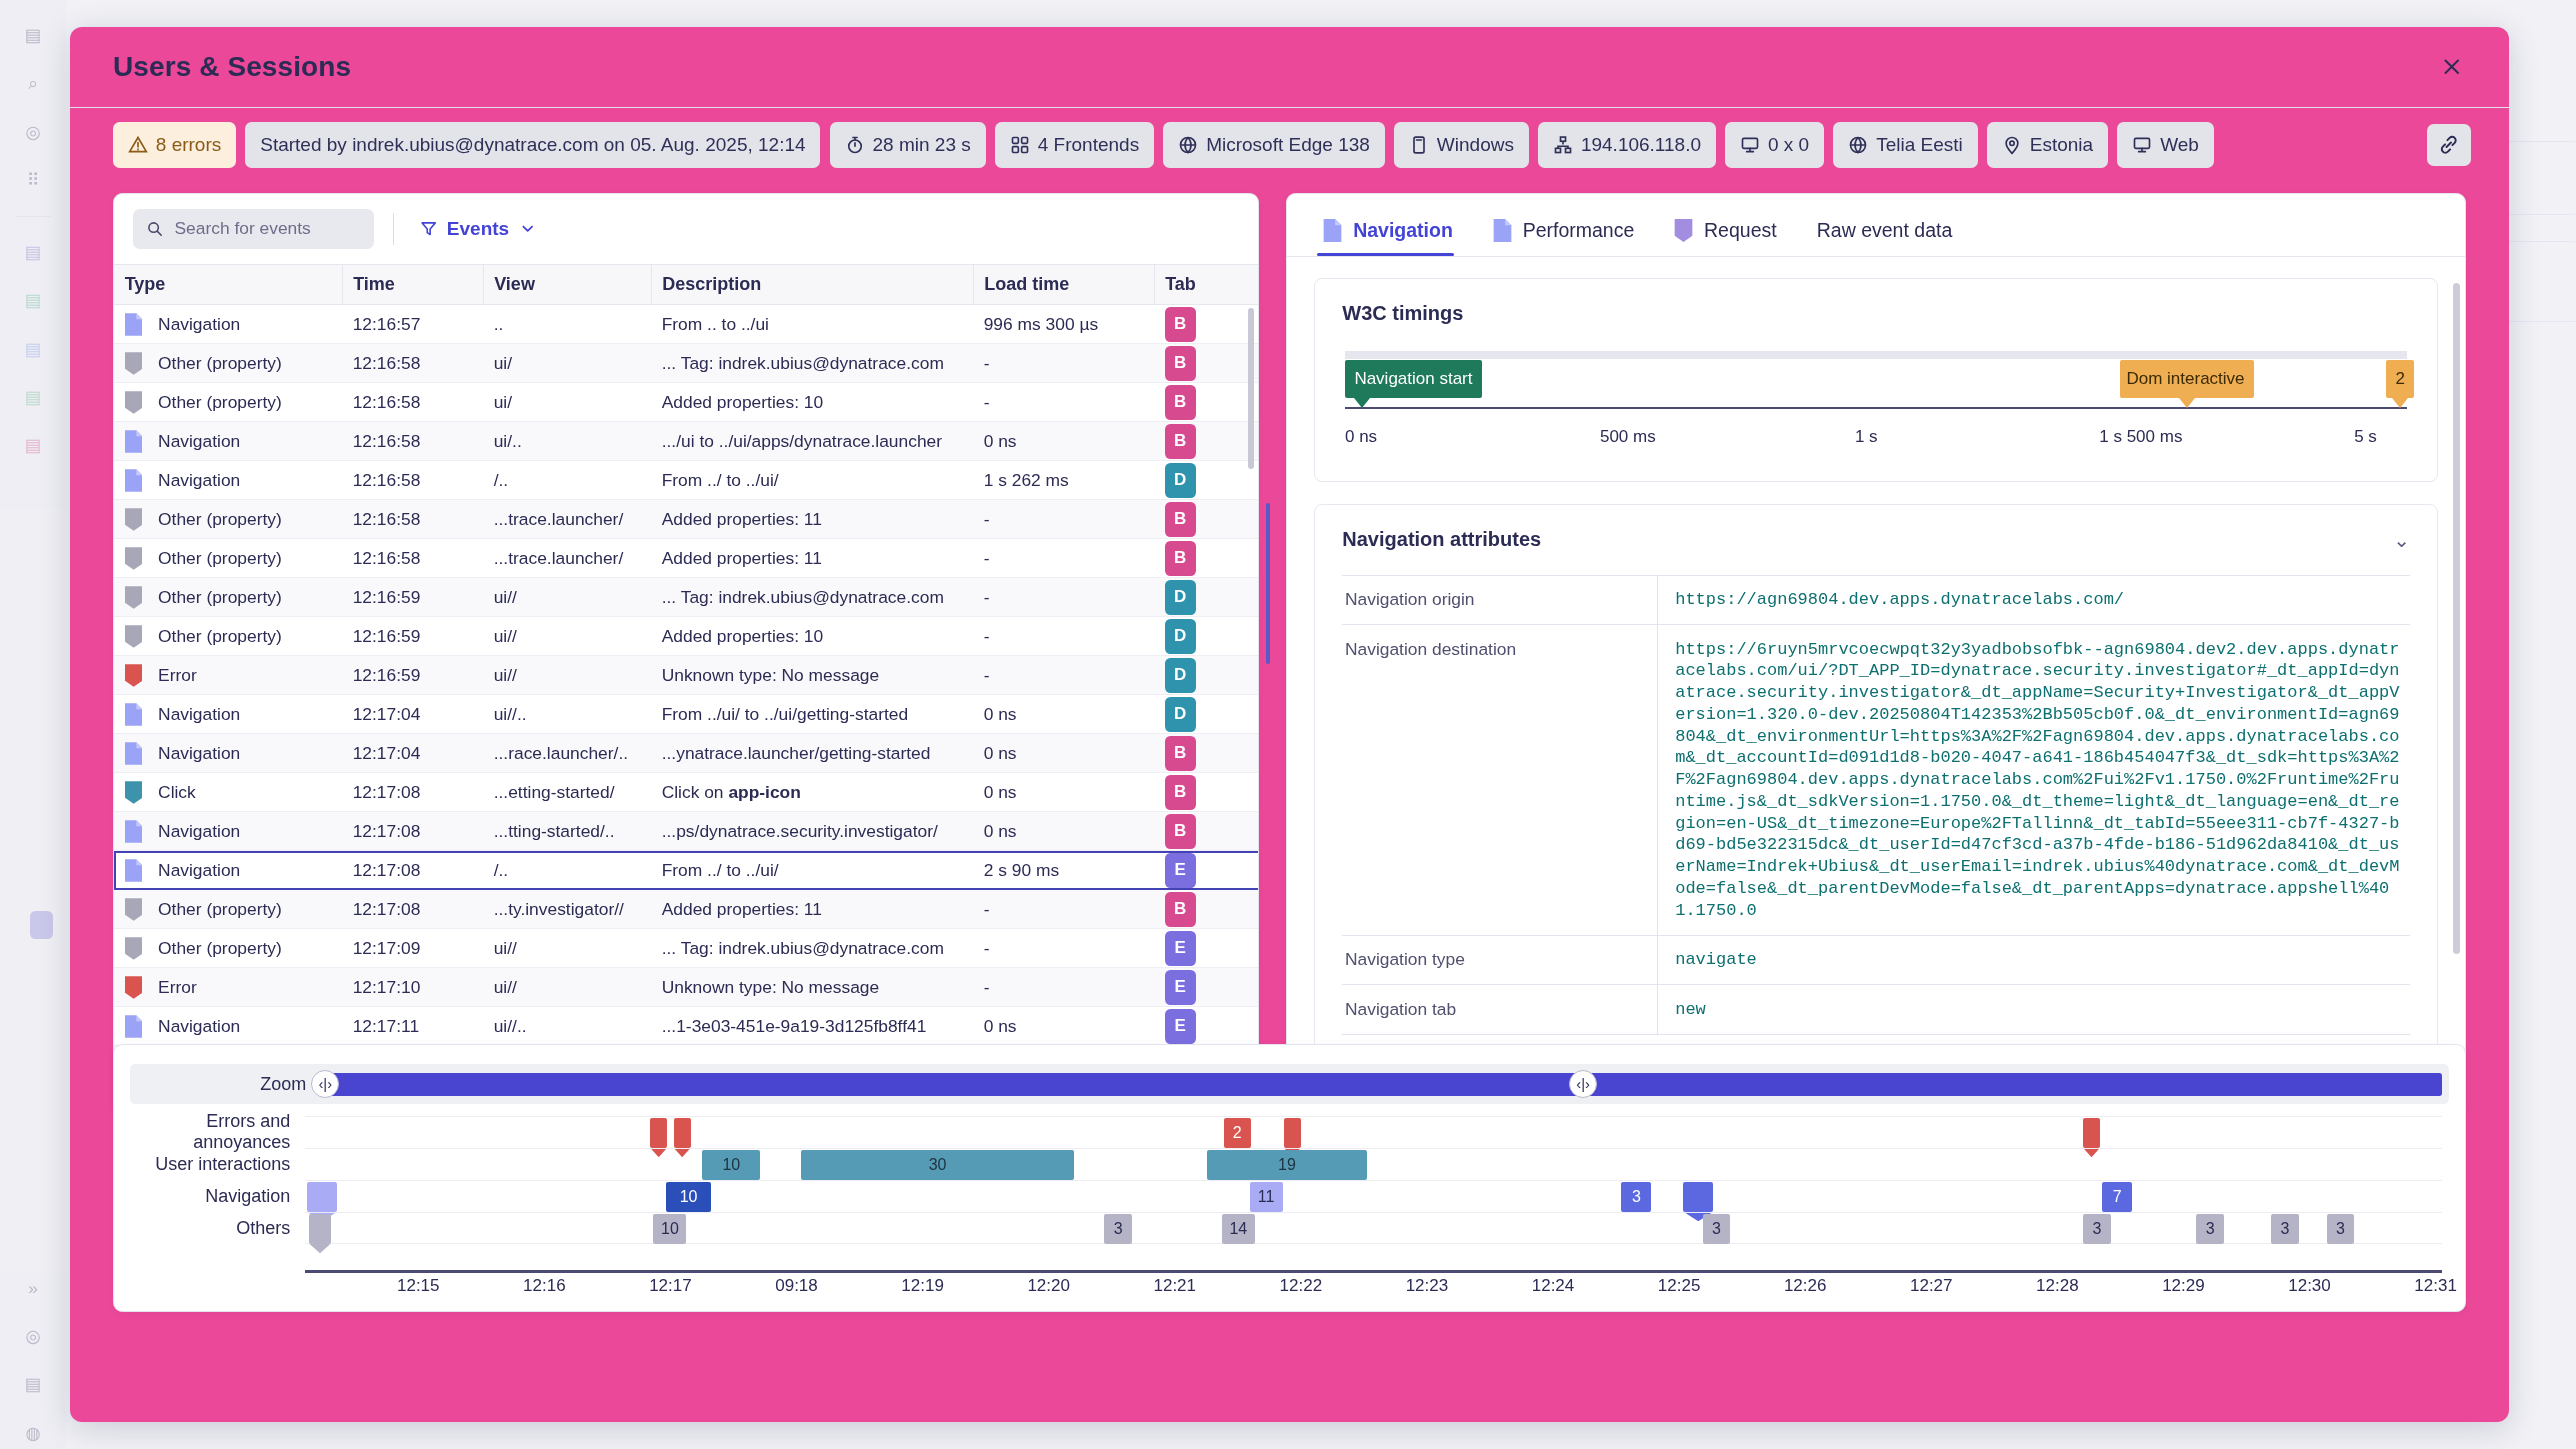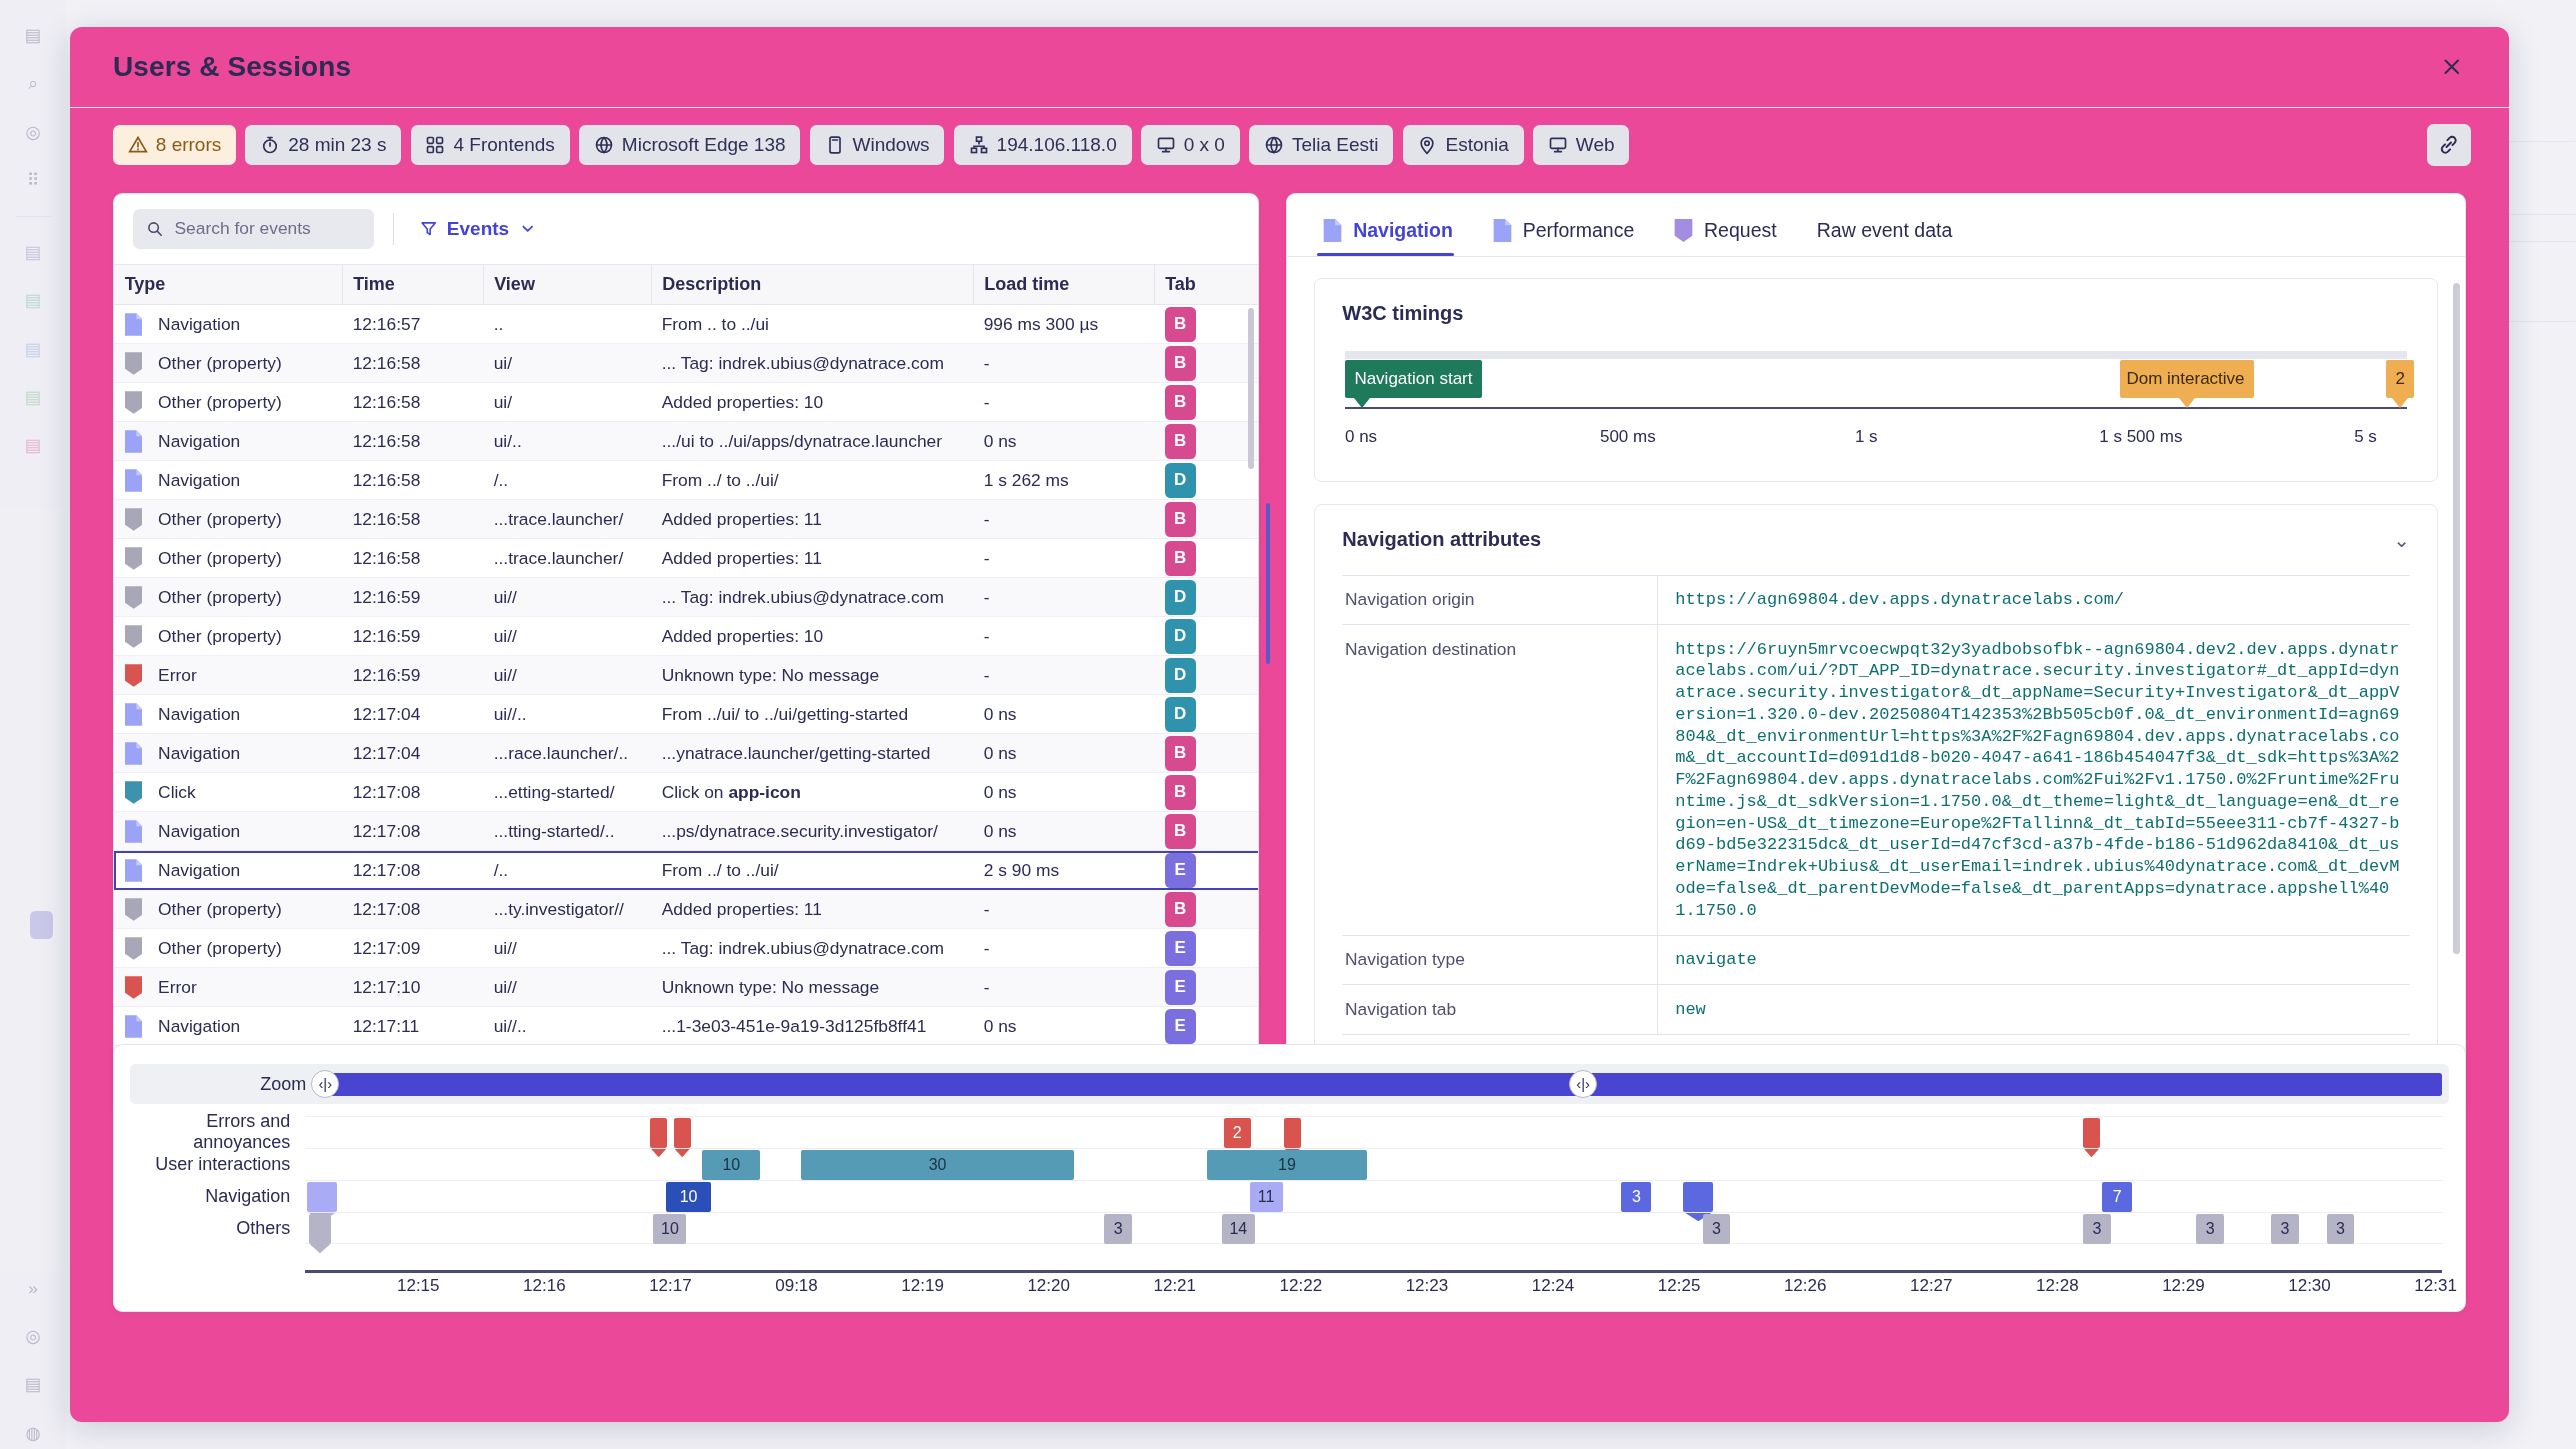--- a/index.html
+++ b/index.html
@@ -59,21 +59,21 @@
   }
   #close-btn svg { width: 21.5px; height: 21.5px; }
 
   
   #meta-bar {
     height: 74px; display: flex; align-items: center; gap: 9.4px;
     padding: 0 43px; position: relative;
   }
   .chip {
     display: inline-flex; align-items: center; gap: 8px;
-    height: 40px; padding: 0 14.8px; border-radius: 6.7px;
+    height: 46px; padding: 0 14.8px; border-radius: 6.7px;
     background: #e3e3ea; color: #2f3057; font-size: 19px; white-space: nowrap;
   }
   .chip.warn { background: #fcefdd; color: #8a5a16; }
   .chip svg { width: 20px; height: 20px; flex: none; }
   #link-btn {
     position: absolute; right: 38px; top: 50%; transform: translateY(-50%);
     width: 44px; height: 42px; border-radius: 6.7px; background: #e3e3ea;
     display: flex; align-items: center; justify-content: center; color: #2b2b54; cursor: pointer;
   }
   #link-btn svg { width: 21.5px; height: 21.5px; }
@@ -294,20 +294,23 @@
     </div>
   </div>
 
   <div id="meta-bar">
       <div class="chip warn">
         <svg class="" viewBox="0 0 24 24">
           <path d="M12 3 L22 20 H2 Z" fill="none" stroke="currentColor" stroke-width="2"></path>
           <path d="M12 9 V14 M12 17 v.6" stroke="currentColor" stroke-width="2" stroke-linecap="round"></path>
         </svg>
         <span>8 errors</span>
+      </div>
+      <div class="chip">
+        <span>Started by indrek.ubius@dynatrace.com on 05. Aug. 2025, 12:14</span>
       </div>
       <div class="chip">
         <svg class="" viewBox="0 0 24 24">
           <circle cx="12" cy="13.5" r="7.5" fill="none" stroke="currentColor" stroke-width="2"></circle>
           <path d="M12 9.5 v4 M9.5 3 h5 M12 3 v3" stroke="currentColor" stroke-width="2" stroke-linecap="round"></path>
         </svg>
         <span>28 min 23 s</span>
       </div>
       <div class="chip">
         <svg class="" viewBox="0 0 24 24">

